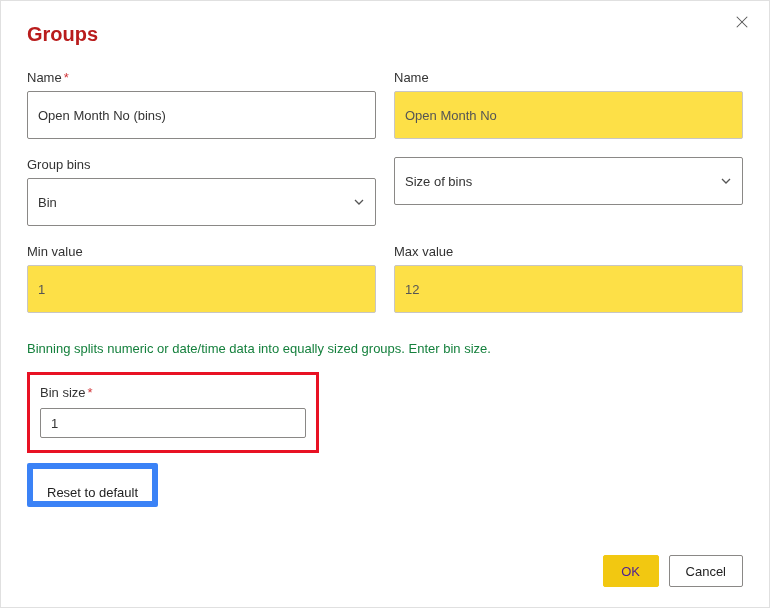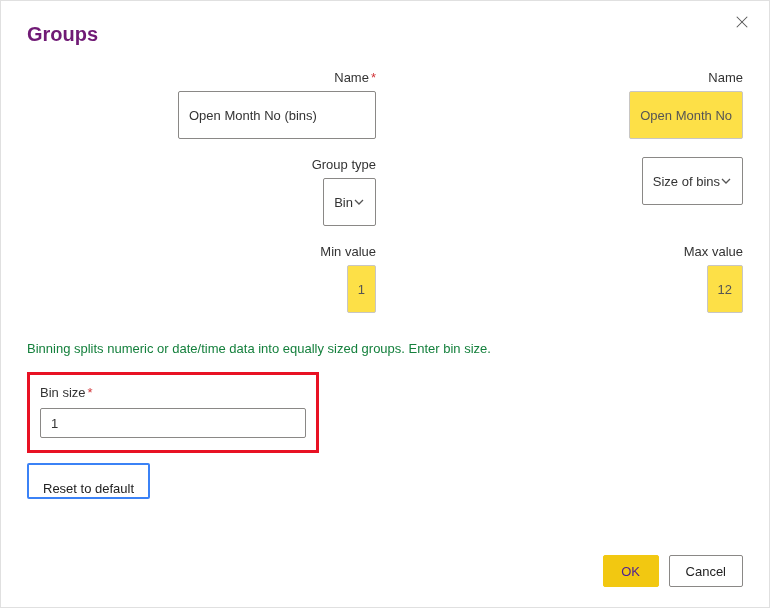--- a/index.html
+++ b/index.html
@@ -21,29 +21,29 @@
       width: 18px;
       height: 18px;
       cursor: pointer;
       color: #555;
     }
     .close-btn svg { width: 14px; height: 14px; }
     h1 {
       font-size: 20px;
       font-weight: 600;
       margin-bottom: 24px;
-      color: #701a75;
+      color: #b91c1c;
     }
     .form-grid {
       display: grid;
       grid-template-columns: 1fr 1fr;
       column-gap: 18px;
       row-gap: 18px;
     }
-    .field-group { display: flex; flex-direction: column; align-items: flex-end; }
+    .field-group { display: flex; flex-direction: column; }
     .label {
       font-size: 13px;
       color: #333;
       margin-bottom: 6px;
     }
     .required { color: #d13438; margin-left: 2px; }
     input[type="text"], .readonly-box, .select-box {
       height: 48px;
       border: 1px solid #8a8886;
       border-radius: 2px;
@@ -84,21 +84,21 @@
     .bin-size-section .label { margin-bottom: 8px; }
     .bin-size-section input {
       width: 100%;
       height: 30px;
     }
     .reset-btn {
       margin-top: 10px;
       height: 32px;
       padding: 16px 14px;
       background: #fff;
-      border: 2px solid #3b82f6;
+      border: 6px solid #3b82f6;
       border-radius: 2px;
       font-size: 13px;
       font-family: inherit;
       cursor: pointer;
       color: #222;
     }
     .footer {
       position: absolute;
       bottom: 20px;
       right: 26px;
@@ -148,21 +148,21 @@
     </div>
     <input type="text" value="Open Month No (bins)" style="">
   </div>
 
   <div class="field-group">
     <div class="label">Name</div>
     <div class="readonly-box">Open Month No</div>
   </div>
 
   <div class="field-group">
-    <div class="label">Group type</div>
+    <div class="label">Group bins</div>
     <div class="select-box">
       <span>Bin</span>
       <span class="chevron">
         <svg viewBox="0 0 12 12" stroke="currentColor" stroke-width="1.3" fill="none">
             <polyline points="2,4 6,8 10,4"></polyline>
           </svg>
       </span>
     </div>
   </div>
 

